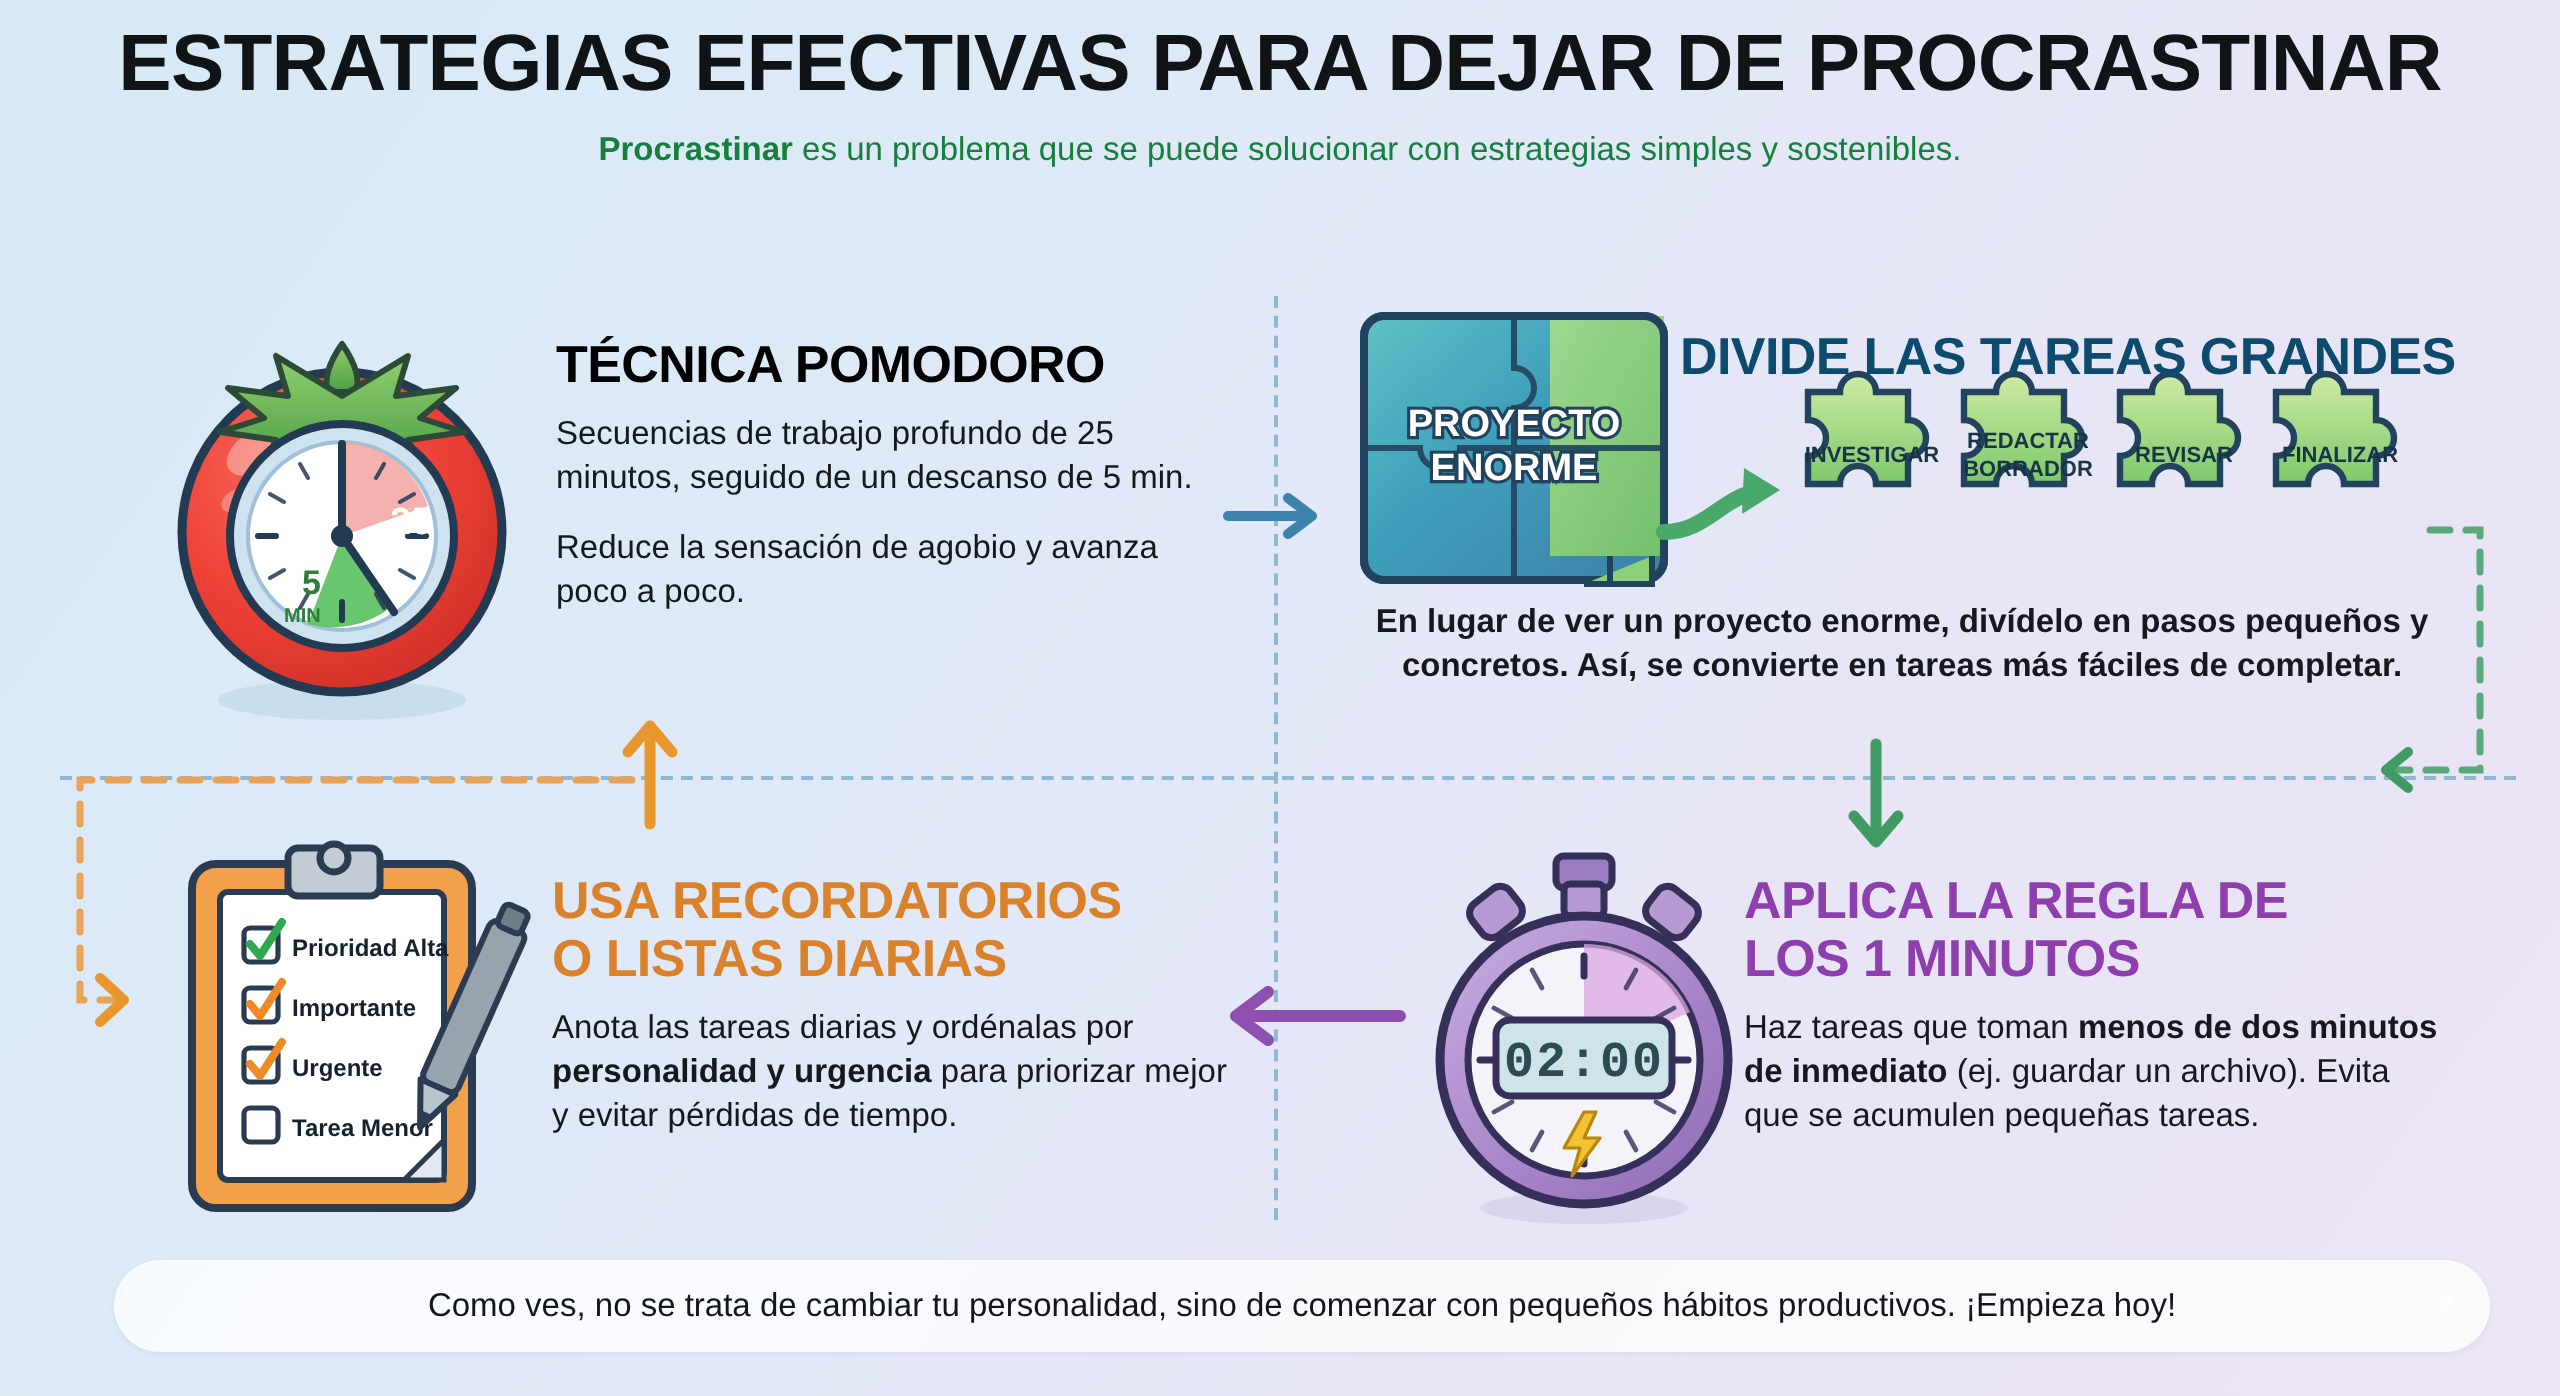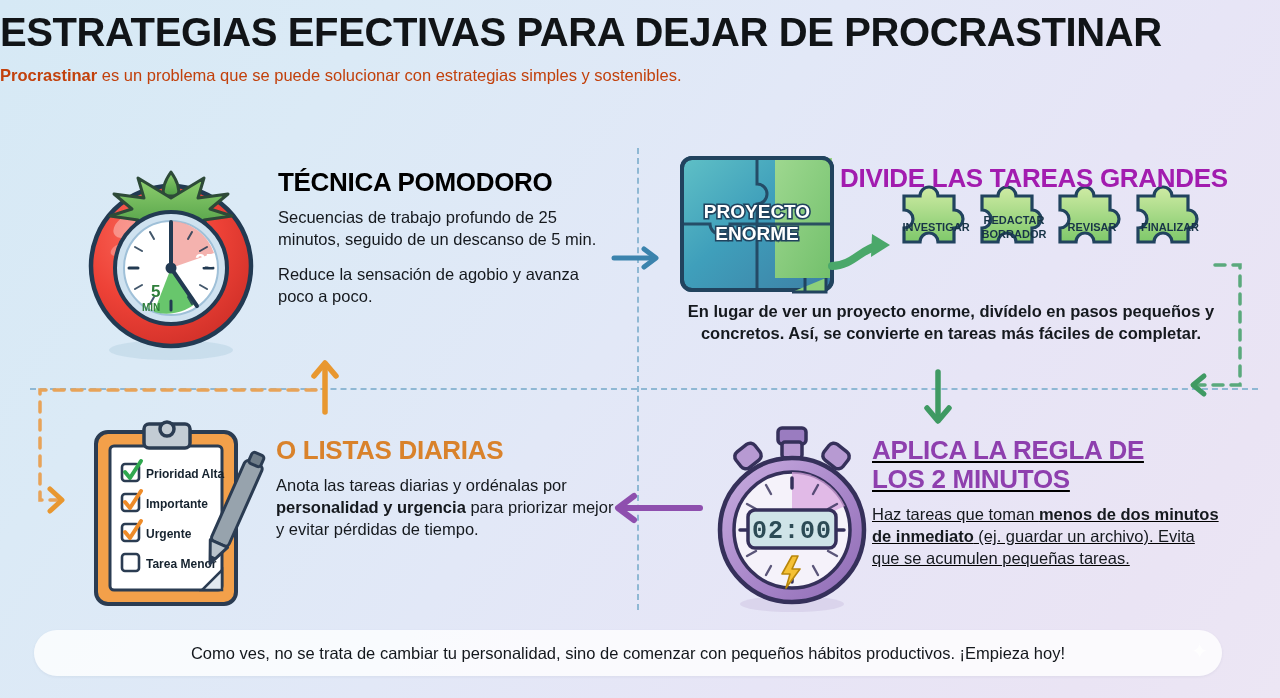--- a/index.html
+++ b/index.html
@@ -5,28 +5,28 @@
   * { box-sizing: border-box; margin: 0; padding: 0; }
   html, body { width: 1280px; height: 698px; overflow: hidden; }
   body {
     font-family: "Liberation Sans", sans-serif;
     background: linear-gradient(125deg, #d6e9f5 0%, #dbeaf6 22%, #e2e8f7 48%, #e7e5f6 70%, #eae4f4 88%, #ece6f4 100%);
     position: relative;
   }
   #stage { position: absolute; inset: 0; }
 
   
-  .header { position: absolute; left: 0; top: 10px; width: 1280px; }
+  .header { position: absolute; left: 0; top: 10px; width: 1280px; text-align: center; }
   .title {
     font-size: 40px; font-weight: 800; letter-spacing: -0.4px;
     color: #111417; line-height: 1.1; white-space: nowrap;
     font-stretch: condensed;
   }
   .sub {
-    margin-top: 10px; font-size: 16.5px; color: #c2410c; line-height: 1.45;
+    margin-top: 10px; font-size: 16.5px; color: #15803d; line-height: 1.45;
   }
   .sub b { font-weight: 700; }
 
   
   .vdiv {
     position: absolute; left: 637px; top: 148px; width: 0; height: 462px;
     border-left: 2.5px dashed #8fb8d4;
   }
   .hdiv {
     position: absolute; left: 30px; top: 388px; width: 1228px; height: 0;
@@ -41,32 +41,32 @@
   .q-br { left: 660px; top: 424px; width: 580px; height: 200px; }
 
   .art { position: absolute; }
   .txtcol { position: absolute; }
 
   .h2 {
     font-size: 26px; font-weight: 800; line-height: 1.12;
     letter-spacing: -0.3px; margin-bottom: 9px;
   }
   .h2.blue   { color: #000000; }
-  .h2.green  { color: #a21caf; }
+  .h2.green  { color: #0c4a6e; }
   .h2.orange { color: #d9822b; }
   .h2.purple { color: #8e3fae; }
 
   .body-txt { font-size: 16.5px; color: #15191e; line-height: 1.34; }
   .body-txt b { font-weight: 700; }
   .body-txt p + p { margin-top: 13px; }
   .center-txt { text-align: center; }
 
   
   .footer {
-    position: absolute; left: 34px; top: 630px; width: 1188px; height: 46px;
+    position: absolute; left: 57px; top: 630px; width: 1188px; height: 46px;
     background: rgba(255,255,255,0.80); border-radius: 23px;
     display: flex; align-items: center; justify-content: center;
     box-shadow: 0 1px 3px rgba(80,90,120,0.08);
   }
   .footer-txt { font-size: 16.5px; color: #13171c; font-weight: 500; white-space: nowrap; }
   .sparkle { position: absolute; right: 14px; top: 9px; color: #ffffff; font-size: 20px; opacity: .9; }
 
   svg { display: block; overflow: visible; }
 </style>
 </head>
@@ -271,20 +271,21 @@
         <g transform="rotate(24 150 100)">
           <rect x="140" y="38" width="19" height="88" rx="4" fill="#97a3ad" stroke="#2b3c52" stroke-width="3"></rect>
           <rect x="143" y="28" width="13" height="12" rx="3" fill="#6f7d89" stroke="#2b3c52" stroke-width="3"></rect>
           <polygon points="140,126 159,126 149.5,148" fill="#b9c3cb" stroke="#2b3c52" stroke-width="3" stroke-linejoin="round"></polygon>
           <polygon points="145,140 154,140 149.5,150" fill="#2b3c52"></polygon>
         </g>
       </svg>
     </div>
     <div class="txtcol" style="left:210px;top:12px;width:345px;">
       <div class="h2 orange">
+        <div>USA RECORDATORIOS</div>
         <div>O LISTAS DIARIAS</div>
       </div>
       <div class="body-txt">
         <p><span>Anota las tareas diarias y ordénalas por </span><b>personalidad y urgencia</b><span> para priorizar mejor y evitar pérdidas de tiempo.</span></p>
       </div>
     </div>
   </div>
 
   <div class="quad q-br">
     <div class="art" style="left:40px;top:0px;width:185px;height:190px;">
@@ -318,24 +319,24 @@
           <line x1="66" y1="151" x2="71" y2="142"></line>
             <line x1="47" y1="132" x2="56" y2="127"></line>
           <line x1="47" y1="80" x2="56" y2="85"></line>
             <line x1="66" y1="61" x2="71" y2="70"></line>
         </g>
         <rect x="48" y="86" width="88" height="38" rx="7" fill="#cfe4e8" stroke="#35305a" stroke-width="3.5"></rect>
         <text x="92" y="114" text-anchor="middle" font-family="'Liberation Mono','DejaVu Sans Mono',monospace" font-size="25" font-weight="700" fill="#2c4b55" letter-spacing="1">02:00</text>
         <polygon points="92,132 82,150 90,150 86,164 100,145 92,145 98,132" fill="#f5c135" stroke="#b8860b" stroke-width="1.6" stroke-linejoin="round"></polygon>
       </svg>
     </div>
-    <div class="txtcol" style="left:212px;top:12px;width:350px;text-decoration:underline;">
+    <div class="txtcol" style="left:212px;top:12px;width:350px;">
       <div class="h2 purple">
         <div>APLICA LA REGLA DE</div>
-        <div>LOS 2 MINUTOS</div>
+        <div>LOS 1 MINUTOS</div>
       </div>
       <div class="body-txt">
         <p><span>Haz tareas que toman </span><b>menos de dos minutos de inmediato</b><span> (ej. guardar un archivo). Evita que se acumulen pequeñas tareas.</span></p>
       </div>
     </div>
   </div>
 
   <div class="footer">
     <div class="footer-txt">Como ves, no se trata de cambiar tu personalidad, sino de comenzar con pequeños hábitos productivos. ¡Empieza hoy!</div>
     <span class="sparkle">✦</span>

